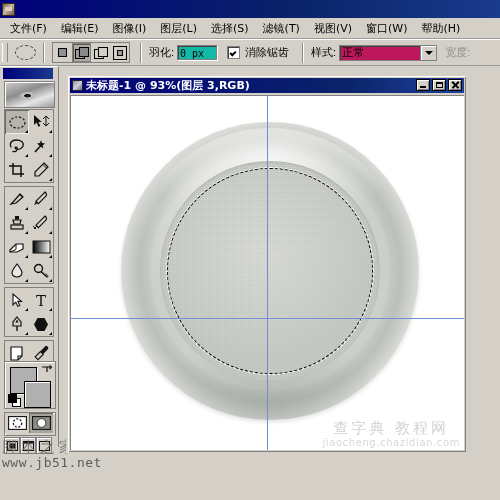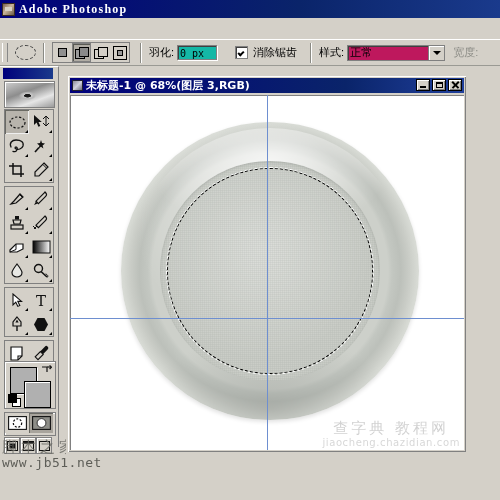--- a/index.html
+++ b/index.html
@@ -82,21 +82,21 @@
 
   .oplabel{font-size:11px;color:#000;margin:0 3px 0 2px;white-space:nowrap;
            font-family:Liberation Sans, sans-serif;}
   .oplabel.dim{color:#8d8d87;}
   .txtbox{
     width:40px;height:15px;background:#14b8a6;border:1px solid #808080;
     box-shadow:inset 1px 1px 0 #404040, 1px 1px 0 #fff;
     font-size:10px;line-height:15px;padding-left:2px;color:#000;box-sizing:border-box;
     font-family:"DejaVu Sans Mono","Liberation Mono",monospace;
   }
-  .chk{display:flex;align-items:center;margin-left:18px;}
+  .chk{display:flex;align-items:center;margin-left:10px;}
   .chkbox{
     width:11px;height:11px;background:#fff;border:1px solid #808080;
     box-shadow:inset 1px 1px 0 #404040;position:relative;margin-right:3px;
   }
   .chkbox:after{
     content:"";position:absolute;left:2px;top:4px;width:4px;height:2px;
     border-left:2px solid #000;border-bottom:2px solid #000;
     transform:rotate(-45deg);
   }
   .combo{
@@ -304,23 +304,33 @@
     position:absolute;left:0;bottom:0;width:500px;height:12px;background:#d4d0c8;
   }
 </style>
 </head>
 <body>
 
 <div id="app">
 
   <div class="titlebar">
     <div class="ticon"></div>
-    <div class="ttext">Adobe Photoshop</div>
   </div>
 
+  <div class="menubar">
+    <div class="menuitem">文件(F)</div>
+    <div class="menuitem">编辑(E)</div>
+    <div class="menuitem">图像(I)</div>
+    <div class="menuitem">图层(L)</div>
+    <div class="menuitem">选择(S)</div>
+    <div class="menuitem">滤镜(T)</div>
+    <div class="menuitem">视图(V)</div>
+    <div class="menuitem">窗口(W)</div>
+    <div class="menuitem">帮助(H)</div>
+  </div>
 
   <div class="optbar">
     <div class="grip"></div>
 
     <div class="toolpreview">
       <div class="ellipse-glyph"></div>
     </div>
 
     <div class="sep"></div>
 
@@ -613,21 +623,21 @@
 
   <div class="wm-left">
     <div class="cn">脚本之家</div>
     <div class="en">www.jb51.net</div>
   </div>
 
   <div class="docwin">
 
     <div class="doctitle">
       <div class="dicon"></div>
-      <div class="dtext">未标题-1 @ 68%(图层 3,RGB)</div>
+      <div class="dtext">未标题-1 @ 93%(图层 3,RGB)</div>
       <div class="wbtns">
         <div class="wbtn min"></div>
         <div class="wbtn max"></div>
         <div class="wbtn cls"></div>
       </div>
     </div>
 
     <div class="canvasarea">
       <div class="canvas-inner">
 

